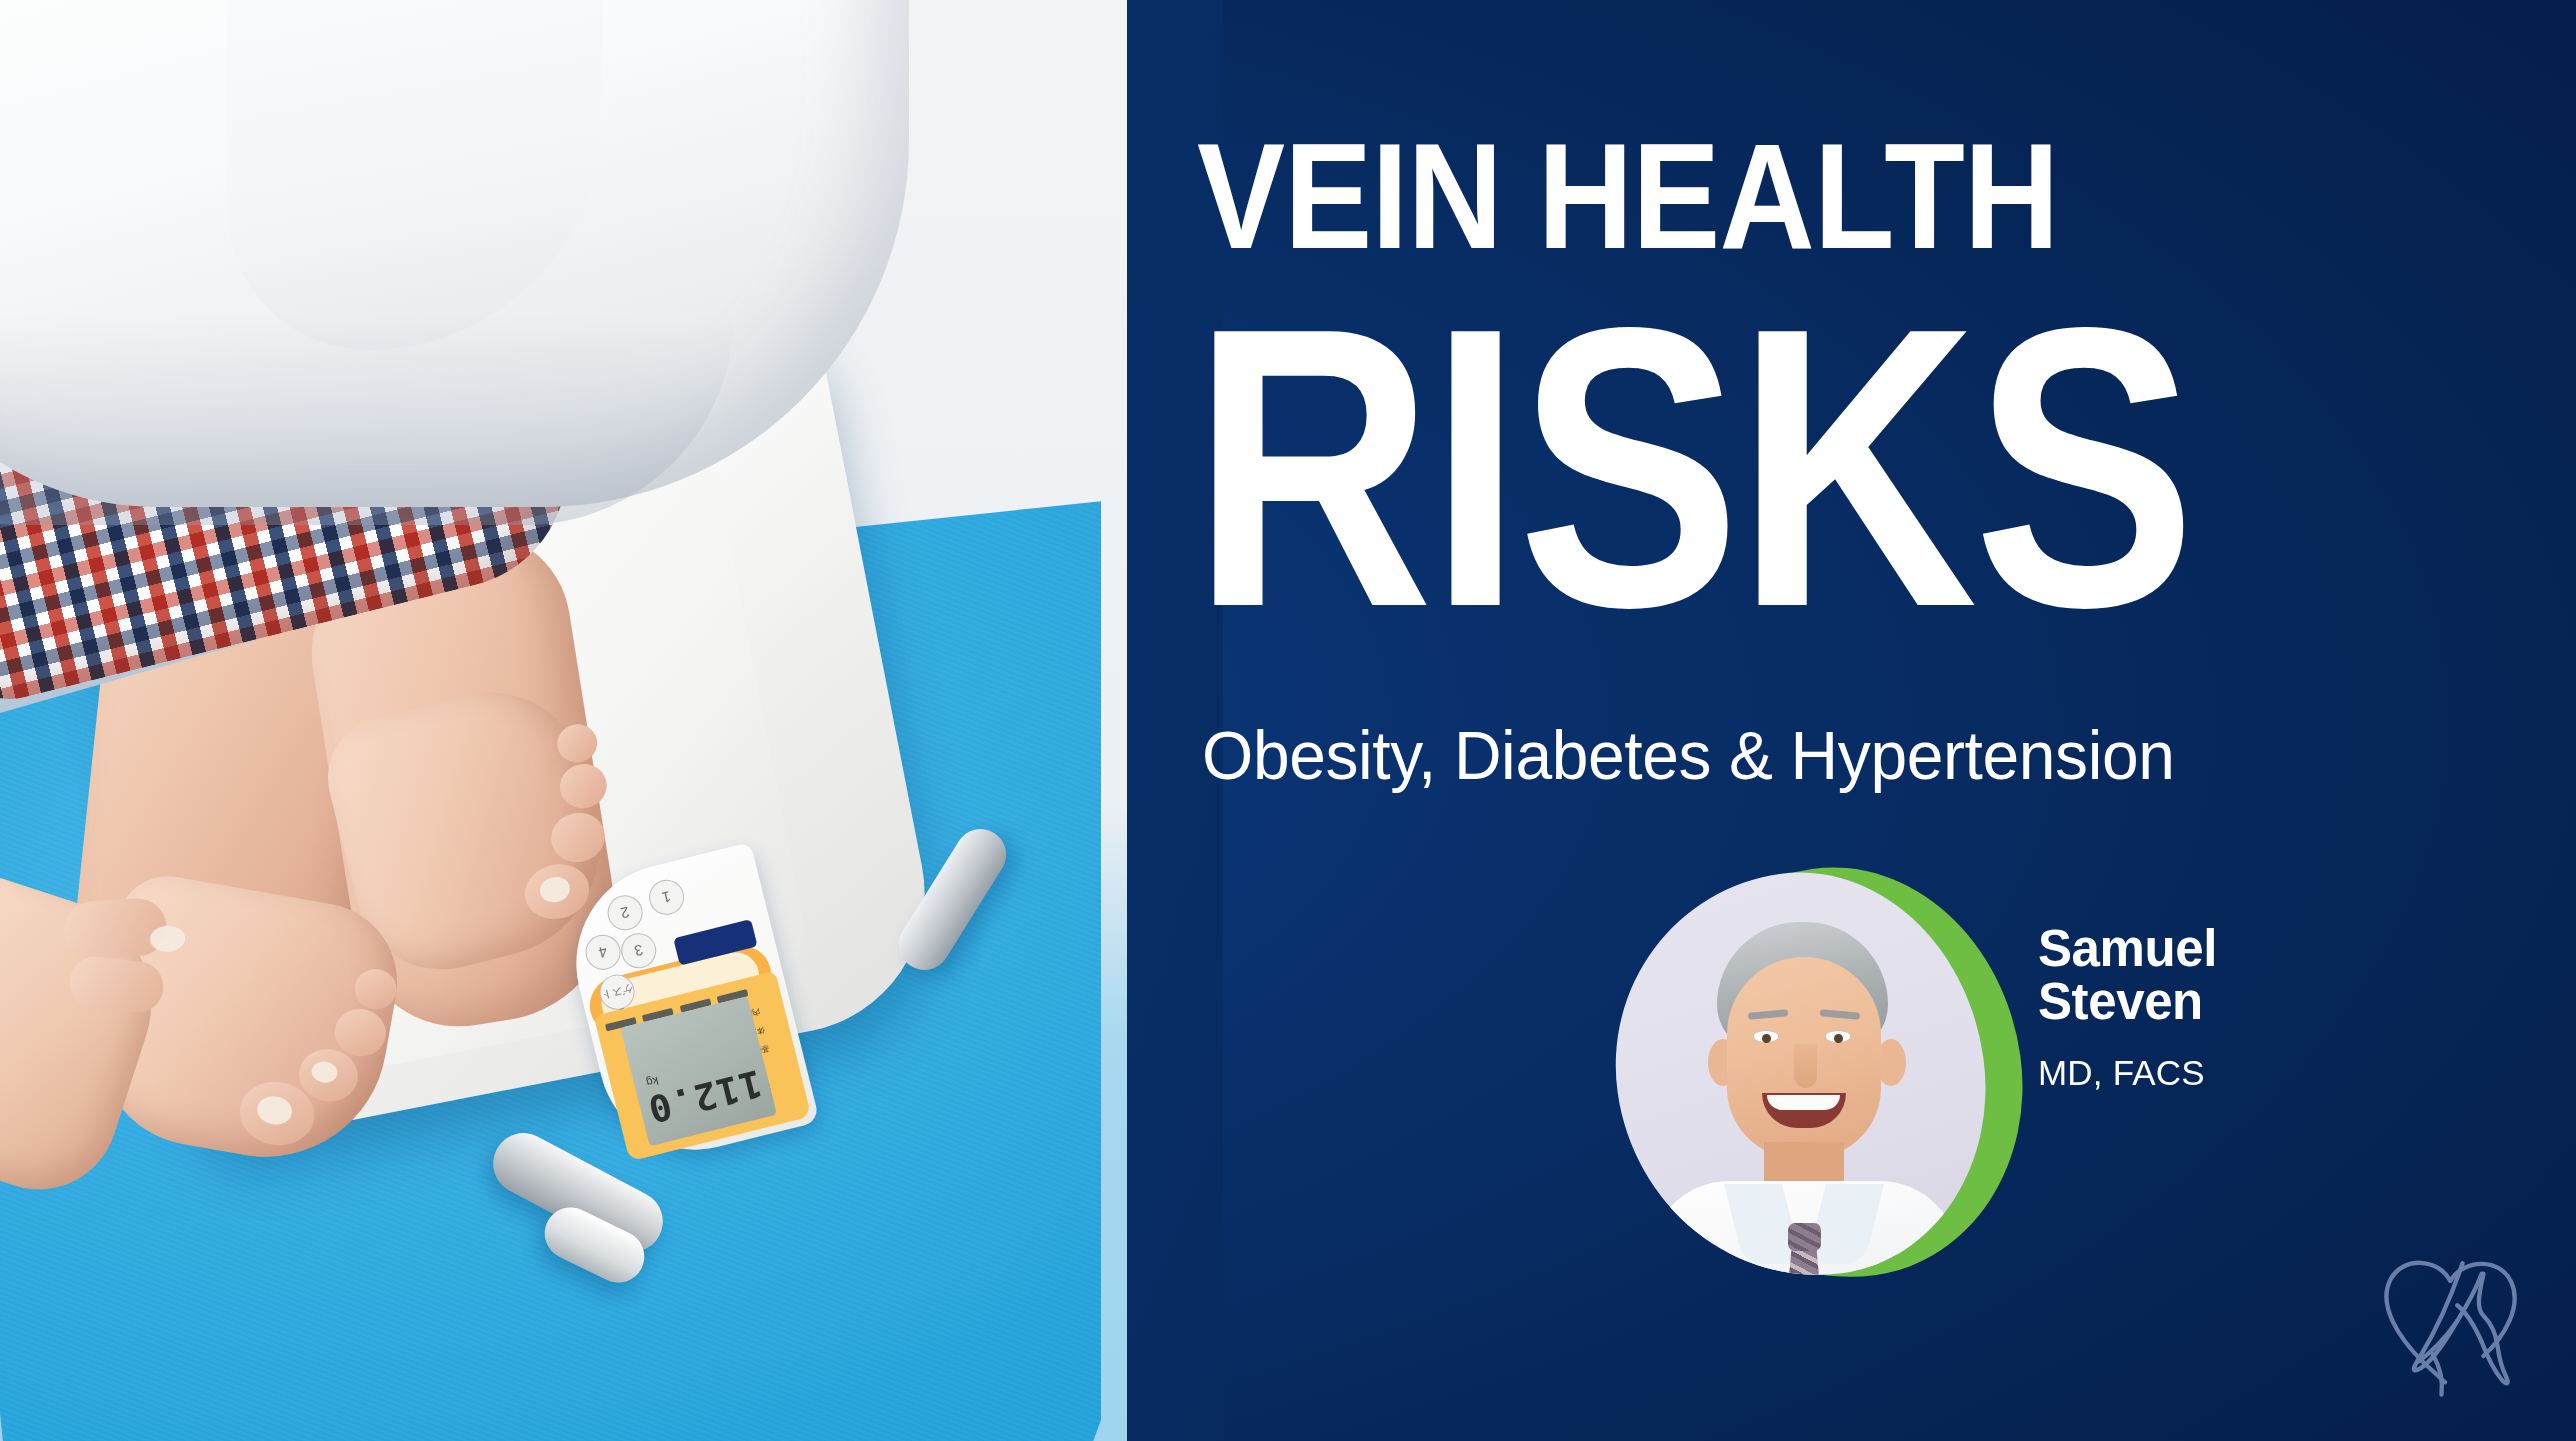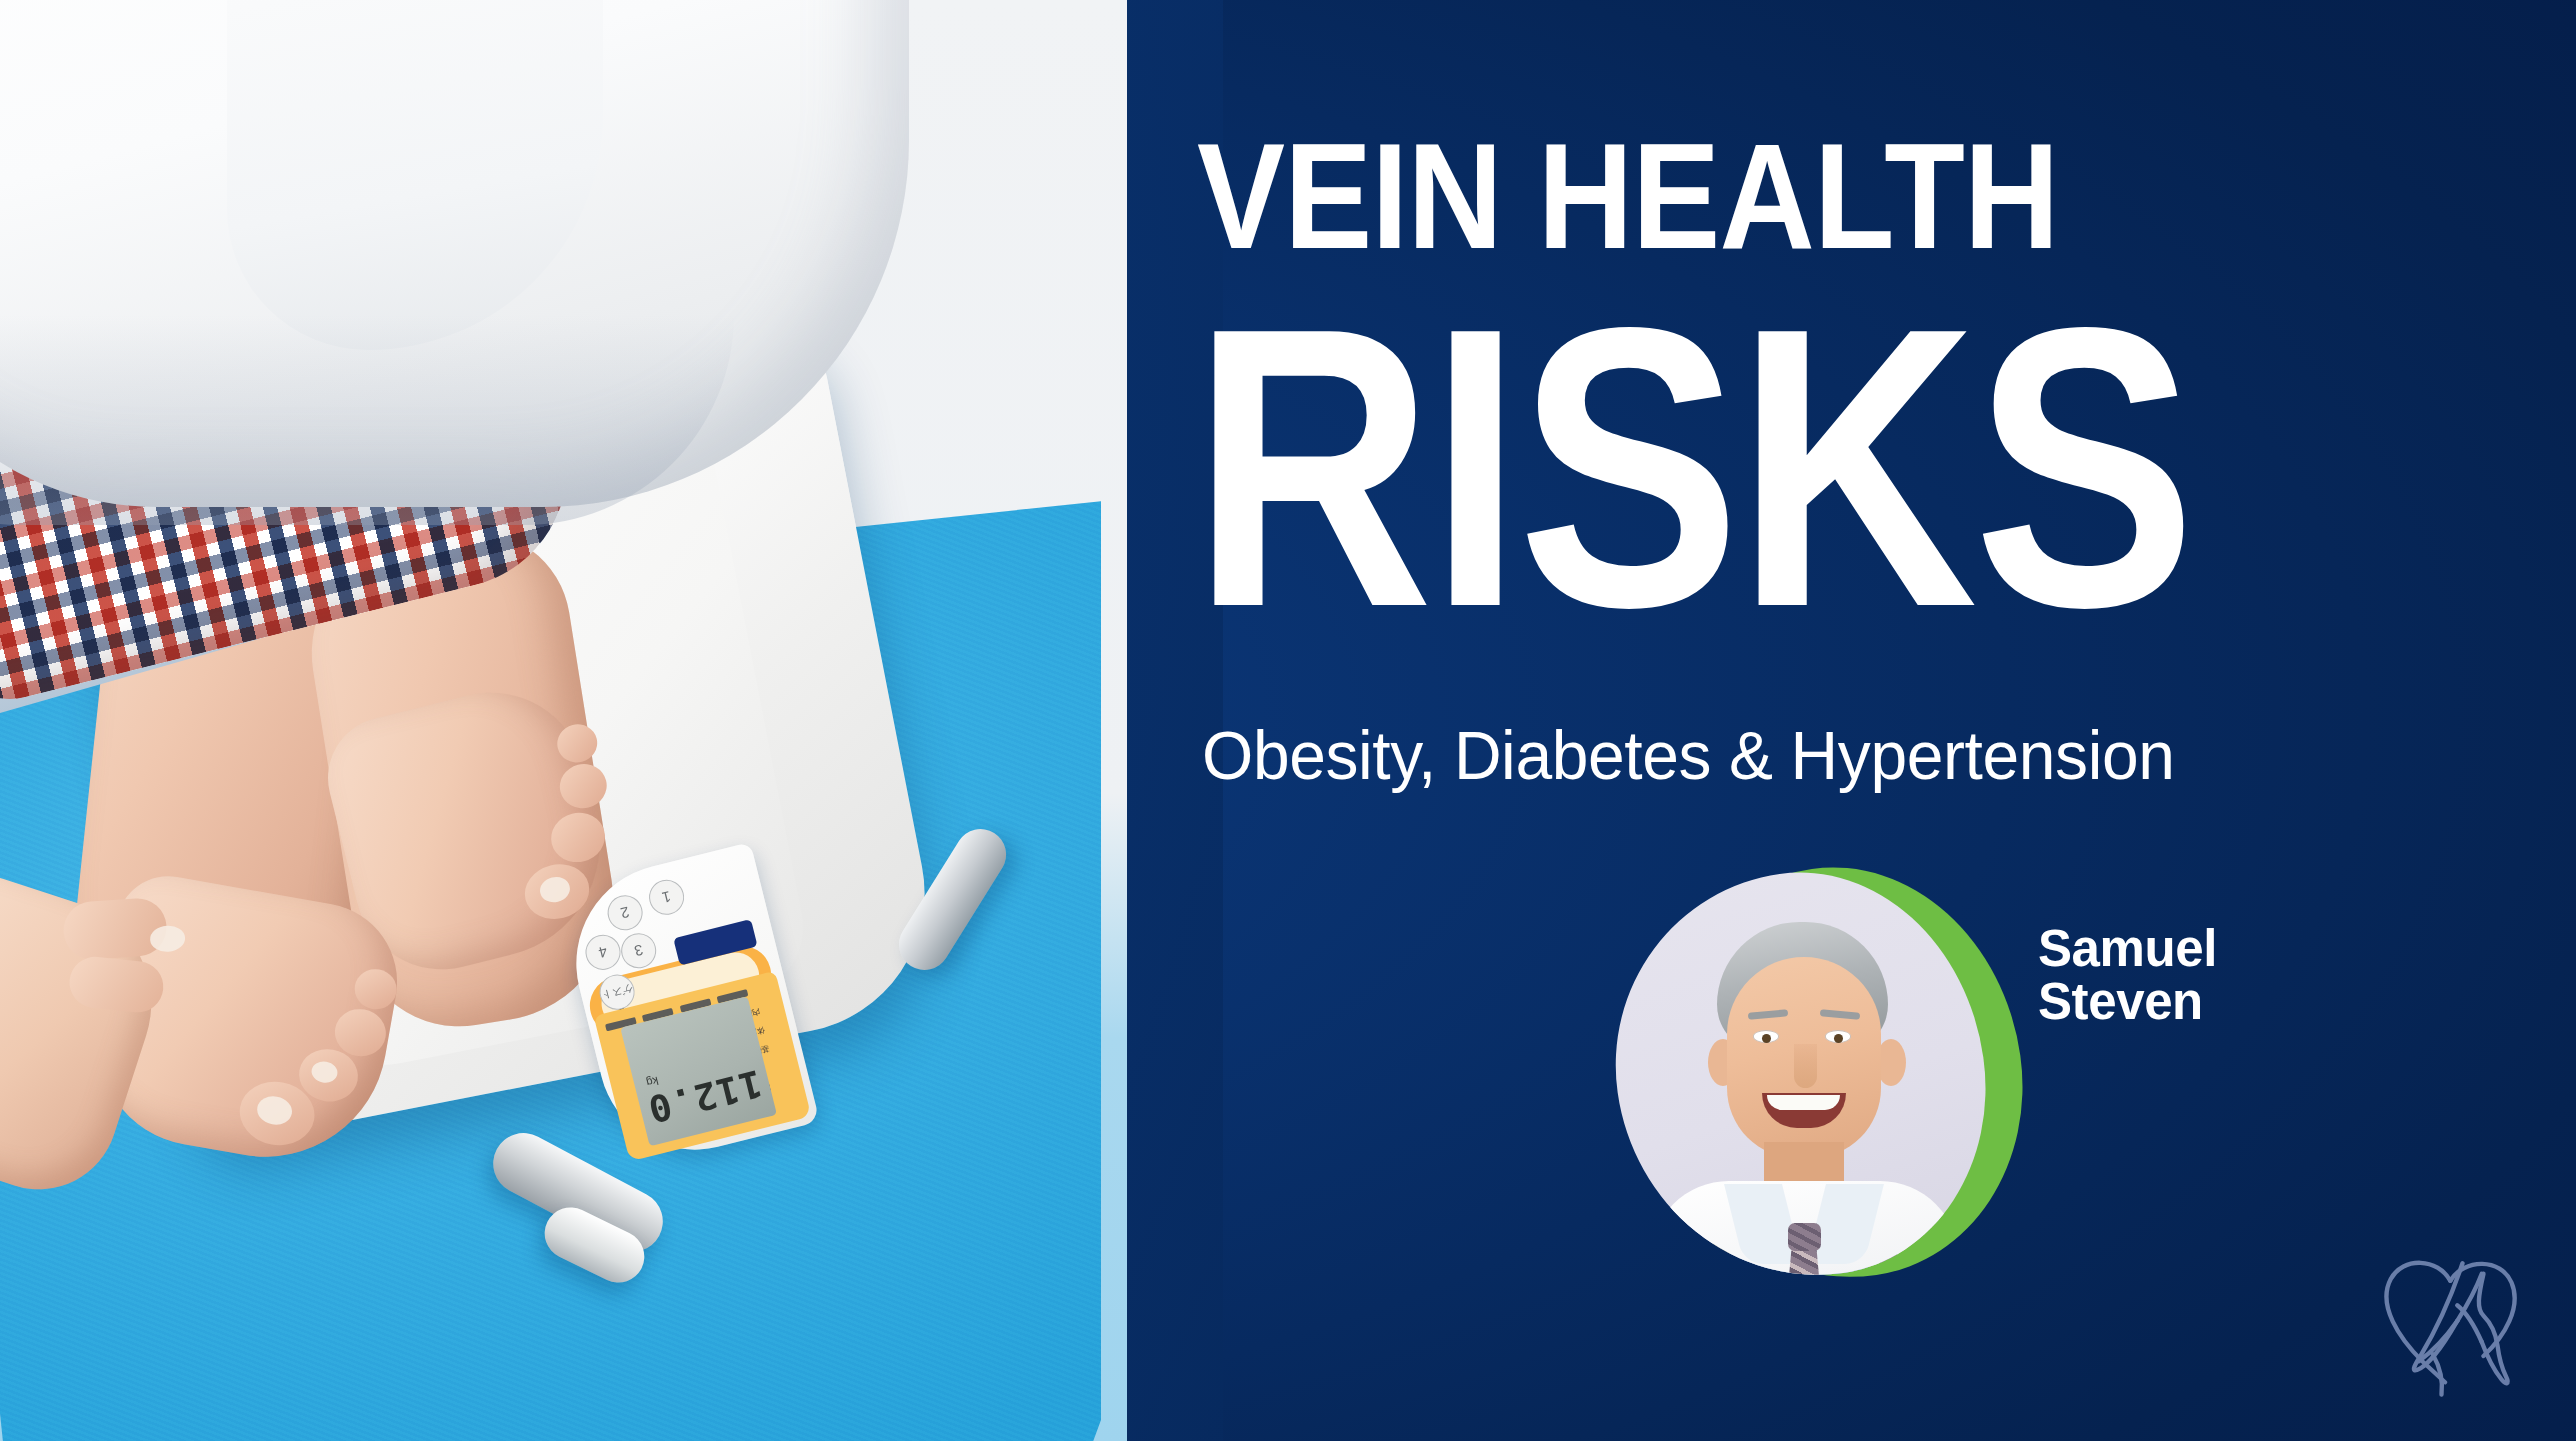--- a/index.html
+++ b/index.html
@@ -449,20 +449,21 @@
           <div class="d-collar r"></div>
           <div class="d-tie"></div>
           <div class="d-tie-knot"></div>
         </div>
       </div>
 
       <div class="doc-name">
         <div>Samuel</div>
         <div>Steven</div>
       </div>
+      <div class="doc-cred">MD, FACS</div>
     </div>
 
     <svg class="logo" viewBox="0 0 240 240">
       <g fill="none" stroke="#6f83ae" stroke-width="5" stroke-linecap="round" stroke-linejoin="round">
         <path d="M118 66 C104 40 64 38 50 64 C34 94 60 132 86 158 L112 182"></path>
         <path d="M118 66 C134 40 176 40 188 68 C200 96 180 130 156 152"></path>
         <path d="M132 46 C120 82 102 122 84 152 C76 164 74 170 80 168 C92 164 110 140 126 112"></path>
         <path d="M126 112 C136 96 148 74 154 58"></path>
         <path d="M156 58 C150 84 148 98 156 106 C164 114 170 126 172 140 C174 156 178 168 182 176 C186 184 182 186 176 178 C168 168 160 152 154 136"></path>
         <path d="M154 136 C146 118 136 102 126 94"></path>

